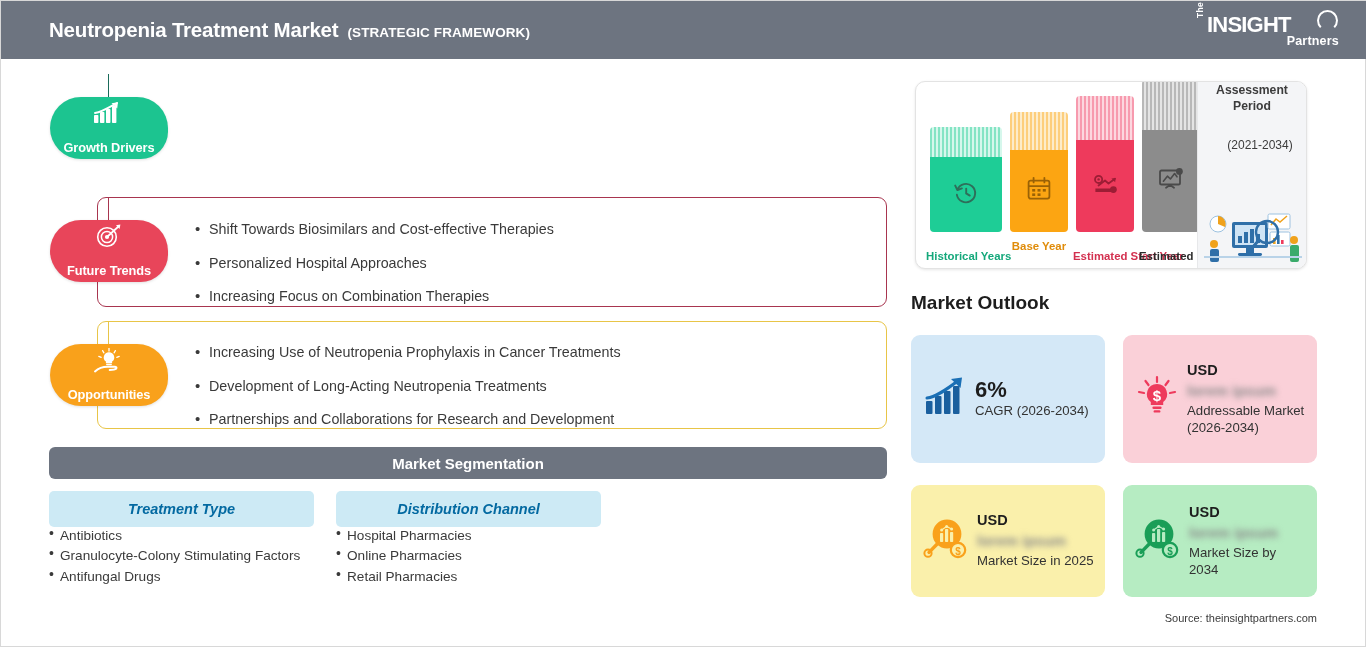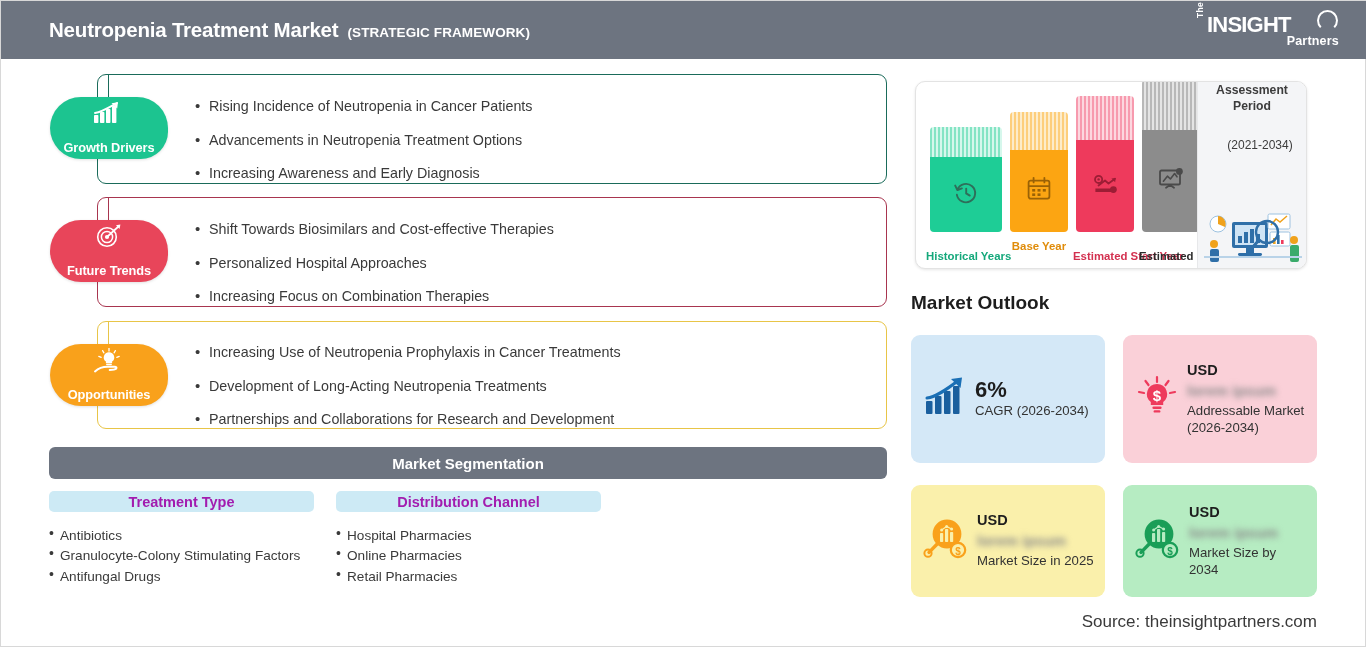--- a/index.html
+++ b/index.html
@@ -112,25 +112,25 @@
     position: absolute;
     left: 48px; top: 446px;
     width: 838px; height: 32px;
     background: #6d7480;
     border-radius: 6px;
     display: flex; align-items: center; justify-content: center;
     color: #fff; font-size: 15px; font-weight: bold;
   }
   .seg-col-title {
     position: absolute;
-    height: 21px;
+    height: 36px;
     background: #cdeaf5;
     border-radius: 5px;
     display: flex; align-items: center; justify-content: center;
-    color: #a21caf; font-size: 14.5px; font-weight: bold;
+    color: #0369a1; font-size: 14.5px; font-weight: bold; font-style: italic;
   }
   .seg-list {
     position: absolute;
     list-style: none;
   }
   .seg-list li {
     position: relative;
     font-size: 13.6px; color: #3a3a3a;
     line-height: 1.42;
     padding-left: 11px;
@@ -232,48 +232,41 @@
     filter: blur(3.4px);
     line-height: 1.25;
     margin: 3px 0 2px 0;
     user-select: none;
   }
   .oc-sub {
     font-size: 13.2px; color: #333333; line-height: 1.28;
   }
   #source {
     position: absolute; right: 48px; top: 611px;
-    font-size: 17px; color: #3a3a3a;
+    font-size: 11px; color: #3a3a3a;
   }
 </style>
 </head>
 <body>
 
 <div id="page">
 
   <div id="header">
     <div id="header-title-wrap">
       <span id="header-title">Neutropenia Treatment Market</span>
       <span id="header-subtitle">(STRATEGIC FRAMEWORK)</span>
     </div>
     <div id="logo">
       <span class="the">The</span>
       <span class="insight">INSIGHT</span>
       <span class="arc"></span>
       <span class="partners">Partners</span>
     </div>
   </div>
 
-  <div class="panel" style="left:96px; top:73px; width:790px; height:110px; border:1.3px solid #1a6b5a;">
-    <ul class="bullet-list" style="position:absolute; left:96px; top:21px; width:660px;">
-      <li>Rising Incidence of Neutropenia in Cancer Patients</li>
-      <li>Advancements in Neutropenia Treatment Options</li>
-      <li>Increasing Awareness and Early Diagnosis</li>
-    </ul>
-  </div>
   <div class="badge" style="left:49px; top:96px; background:#1cc490;">
     <span class="badge-icon">
       <svg width="34" height="24" viewBox="0 0 34 24">
         <rect x="2" y="14" width="4.4" height="8" fill="#fff" rx="0.8"></rect>
         <rect x="8" y="11" width="4.4" height="11" fill="#fff" rx="0.8"></rect>
         <rect x="14" y="8" width="4.4" height="14" fill="#fff" rx="0.8"></rect>
         <rect x="20" y="5" width="4.4" height="17" fill="#fff" rx="0.8"></rect>
         <path d="M3 12 C10 11, 16 7, 25 2" stroke="#fff" stroke-width="1.9" fill="none" stroke-linecap="round"></path>
         <path d="M19.5 2.2 L26 1.2 L25.2 7.4 Z" fill="#fff"></path>
       </svg>

